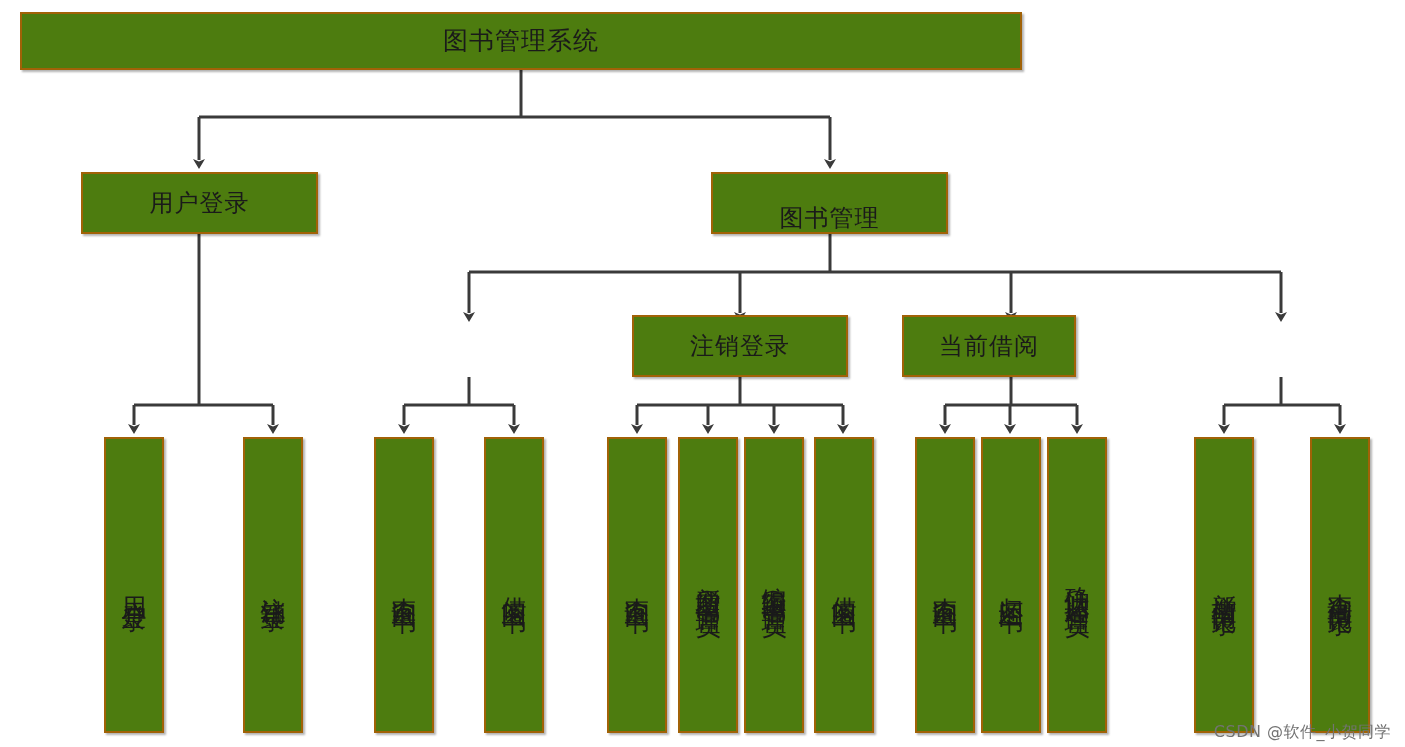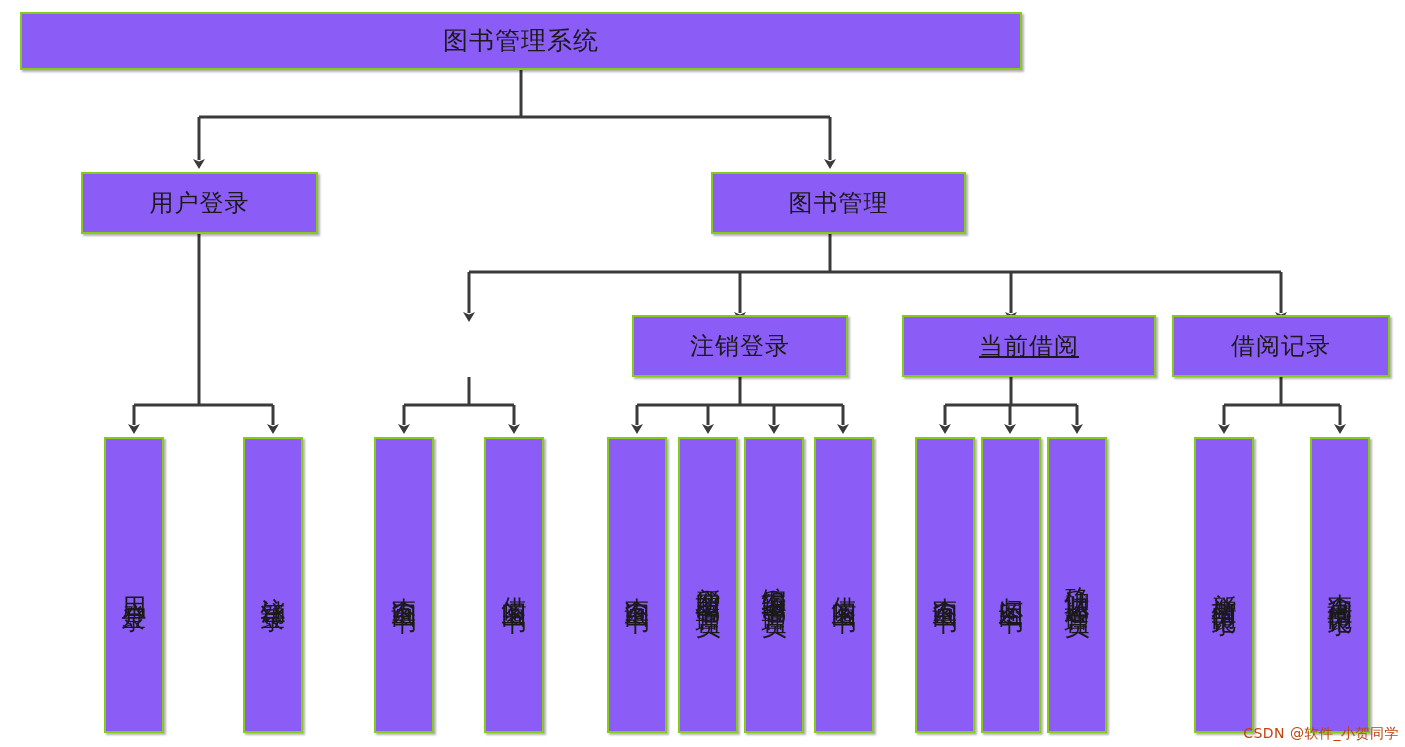--- a/index.html
+++ b/index.html
@@ -24,22 +24,22 @@
     position: absolute;
     left: 0;
     top: 0;
     width: 1405px;
     height: 747px;
     pointer-events: none;
   }
   .node {
     position: absolute;
     box-sizing: border-box;
-    background: #8b5cf6;
-    border: 2px solid #84cc16;
+    background: #4d7c0f;
+    border: 2px solid #a16207;
     box-shadow: 2px 2px 2px rgba(0,0,0,0.30);
     display: flex;
     align-items: center;
     justify-content: center;
     text-align: center;
     color: #1a1a1a;
     z-index: 2;
   }
   .node-label {
     display: block;
@@ -63,24 +63,24 @@
   .node.vert .node-label {
     writing-mode: vertical-rl;
     text-orientation: upright;
     font-size: 25px;
     line-height: 1.0;
     letter-spacing: 4px;
     white-space: nowrap;
   }
   .watermark {
     position: absolute;
-    right: 6px;
+    right: 14px;
     bottom: 4px;
-    font-size: 14px;
-    color: #c2410c;
+    font-size: 16px;
+    color: #737373;
     z-index: 5;
     white-space: nowrap;
     letter-spacing: 0.5px;
   }
 </style>
 </head>
 <body>
 
 <div id="diagram-root">
 
@@ -136,32 +136,29 @@
     </g>
   </svg>
 
   <div class="node horiz root" style="left:20px; top:12px; width:1002px; height:58px;">
     <span class="node-label">图书管理系统</span>
   </div>
 
   <div class="node horiz" style="left:81px; top:172px; width:237px; height:62px;">
     <span class="node-label">用户登录</span>
   </div>
-  <div class="node horiz" style="left:711px; top:172px; width:255px; height:62px;">
+  <div class="node horiz" style="left:711px; top:172px; width:237px; height:62px;align-items:flex-end;">
     <span class="node-label">图书管理</span>
   </div>
 
   <div class="node horiz" style="left:632px; top:315px; width:216px; height:62px;">
     <span class="node-label">注销登录</span>
   </div>
-  <div class="node horiz" style="left:902px; top:315px; width:254px; height:62px;text-decoration:underline;">
+  <div class="node horiz" style="left:902px; top:315px; width:174px; height:62px;">
     <span class="node-label">当前借阅</span>
-  </div>
-  <div class="node horiz" style="left:1172px; top:315px; width:218px; height:62px;">
-    <span class="node-label">借阅记录</span>
   </div>
 
   <div class="node vert" style="left:104px; top:437px; width:60px; height:296px;">
     <span class="node-label">用户登录</span>
   </div>
   <div class="node vert" style="left:243px; top:437px; width:60px; height:296px;">
     <span class="node-label">注销登录</span>
   </div>
 
   <div class="node vert" style="left:374px; top:437px; width:60px; height:296px;">

